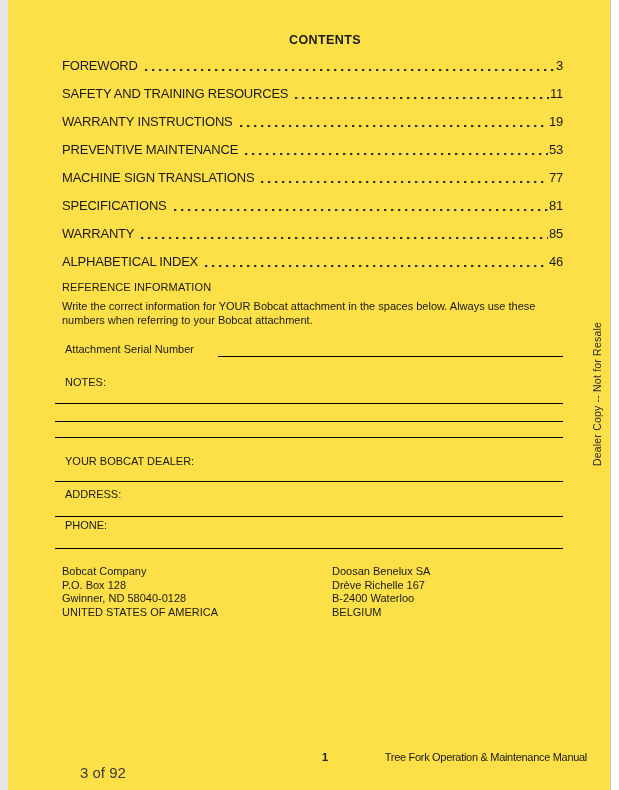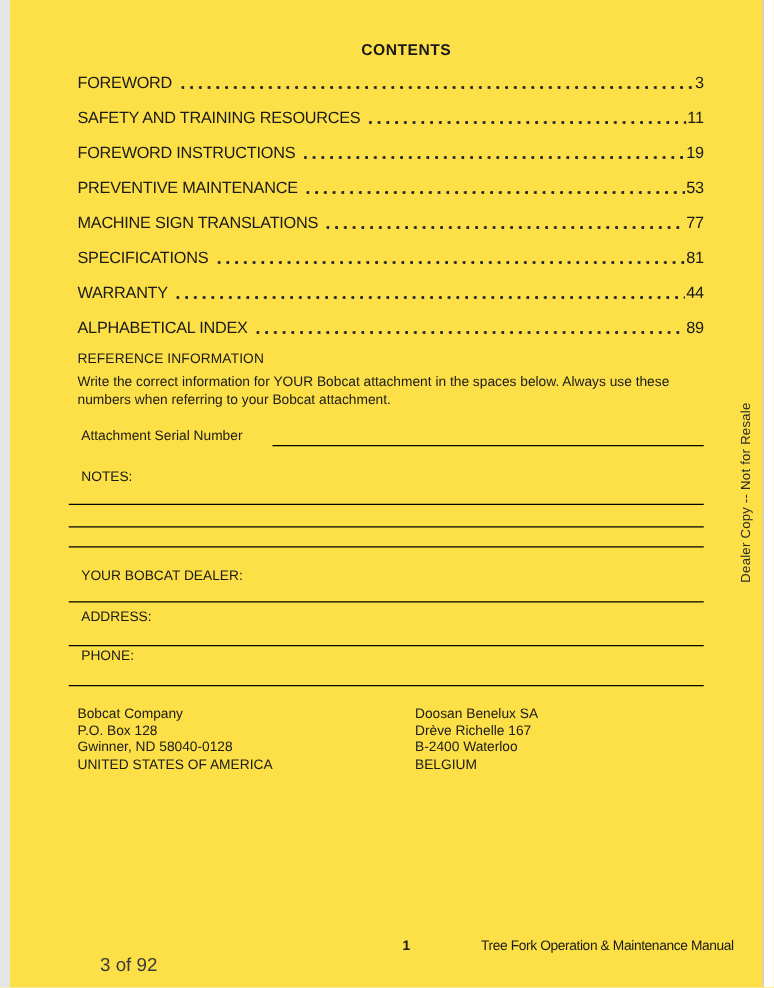--- a/index.html
+++ b/index.html
@@ -106,21 +106,21 @@
       <span class="toc-label">FOREWORD</span>
       <span class="leader"></span>
       <span class="toc-num">3</span>
     </div>
     <div class="toc-row">
       <span class="toc-label">SAFETY AND TRAINING RESOURCES</span>
       <span class="leader"></span>
       <span class="toc-num">11</span>
     </div>
     <div class="toc-row">
-      <span class="toc-label">FOREWORD INSTRUCTIONS</span>
+      <span class="toc-label">WARRANTY INSTRUCTIONS</span>
       <span class="leader"></span>
       <span class="toc-num">19</span>
     </div>
     <div class="toc-row">
       <span class="toc-label">PREVENTIVE MAINTENANCE</span>
       <span class="leader"></span>
       <span class="toc-num">53</span>
     </div>
     <div class="toc-row">
       <span class="toc-label">MACHINE SIGN TRANSLATIONS</span>
@@ -128,26 +128,26 @@
       <span class="toc-num">77</span>
     </div>
     <div class="toc-row">
       <span class="toc-label">SPECIFICATIONS</span>
       <span class="leader"></span>
       <span class="toc-num">81</span>
     </div>
     <div class="toc-row">
       <span class="toc-label">WARRANTY</span>
       <span class="leader"></span>
-      <span class="toc-num">44</span>
+      <span class="toc-num">85</span>
     </div>
     <div class="toc-row">
       <span class="toc-label">ALPHABETICAL INDEX</span>
       <span class="leader"></span>
-      <span class="toc-num">89</span>
+      <span class="toc-num">46</span>
     </div>
   </div>
 
   <h2 class="ref-heading">REFERENCE INFORMATION</h2>
   <p class="ref-body">Write the correct information for YOUR Bobcat attachment in the spaces below. Always use these numbers when referring to your Bobcat attachment.</p>
 
   <span class="field-label serial-label">Attachment Serial Number</span>
   <div class="hline serial-line"></div>
 
   <span class="field-label notes-label">NOTES:</span>

